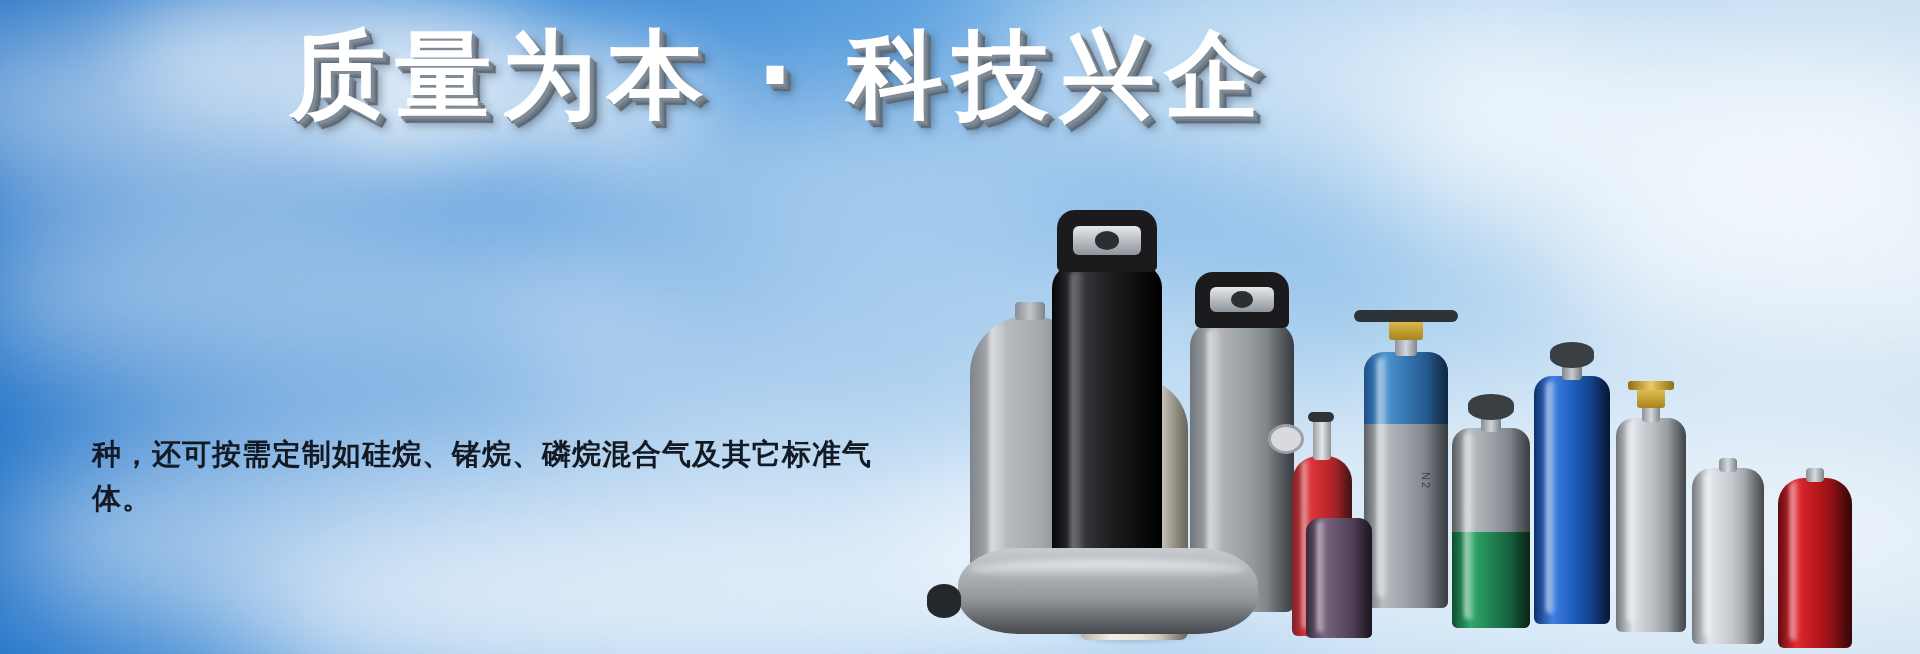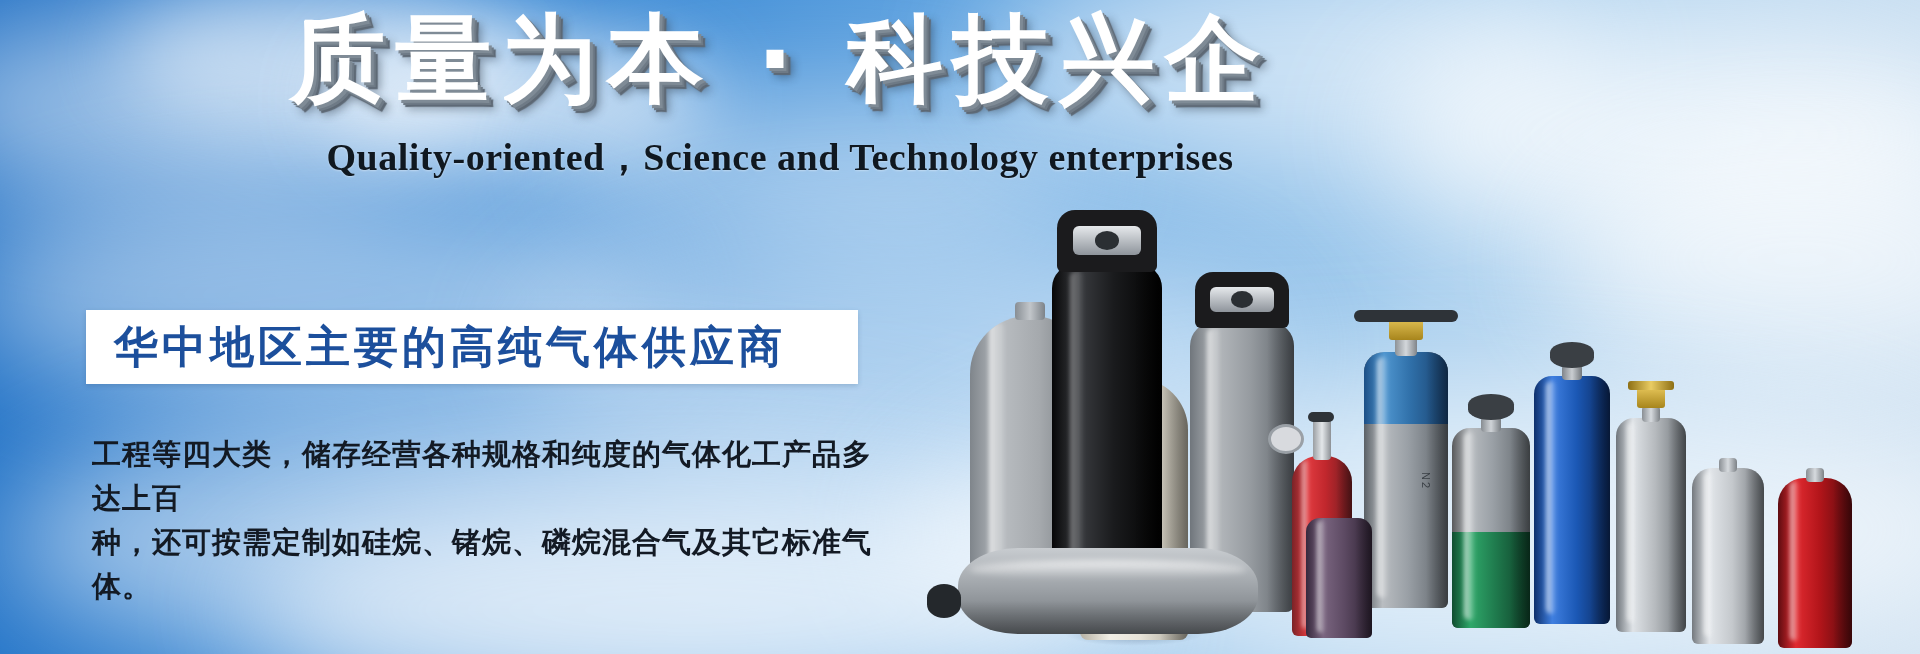--- a/index.html
+++ b/index.html
@@ -20,21 +20,21 @@
   .sky.left-dark{
     background:linear-gradient(105deg,#1f6fc4 0%, #2f81d1 22%, #64a6e1 48%, #a9cfee 72%, #d2e3f2 100%);
   }
   
   .cloud{position:absolute;border-radius:50%;background:#ffffff;filter:blur(26px);}
   .cloud.soft{filter:blur(40px);}
   .cloud.vsoft{filter:blur(58px);}
 
   
   .headline{
-    position:absolute;left:0;top:4px;width:1560px;text-align:center;
+    position:absolute;left:0;top:20px;width:1560px;text-align:center;
     font-family:"DejaVu Sans", sans-serif;
     font-weight:700;
     font-size:96px;
     line-height:110px;
     letter-spacing:10px;
     color:#ffffff;
     white-space:nowrap;
     text-shadow:
        3px 3px 0 #7f8b96,
        5px 5px 0 #6e7a86,
@@ -180,28 +180,23 @@
   <div class="cloud vsoft" style="left:980px;top:-40px;width:620px;height:210px;opacity:.55;"></div>
   <div class="cloud vsoft" style="left:1380px;top:20px;width:620px;height:230px;opacity:.70;"></div>
   <div class="cloud vsoft" style="left:1560px;top:150px;width:480px;height:220px;opacity:.60;"></div>
   <div class="cloud vsoft" style="left:-40px;top:190px;width:700px;height:210px;opacity:.50;"></div>
   <div class="cloud vsoft" style="left:520px;top:230px;width:760px;height:240px;opacity:.45;"></div>
   <div class="cloud vsoft" style="left:0px;top:400px;width:1100px;height:280px;opacity:.55;"></div>
   <div class="cloud vsoft" style="left:900px;top:380px;width:1100px;height:300px;opacity:.60;"></div>
   <div class="cloud vsoft" style="left:240px;top:500px;width:900px;height:220px;opacity:.60;"></div>
 
   <div class="headline">质量为本 · 科技兴企</div>
-  <div class="subhead">Quality-oriented，Science and Technology enterprises</div>
-
-  <div class="callout">
-    <div class="callout-text">华中地区主要的高纯气体供应商</div>
-  </div>
+
 
   <div class="para">
-    <div><span>工程等四大类，储存经营各种规格和纯度的气体化工产品多达上百</span></div>
     <div><span>种，还可按需定制如硅烷、锗烷、磷烷混合气及其它标准气体。</span></div>
   </div>
 
   <div class="cylinders">
 
     <div class="cyl" style="left:30px;bottom:38px;width:120px;height:300px;">
       <div class="ground-shadow" style="width:150px;height:26px;"></div>
       <div class="body-c" style="height:300px;background:linear-gradient(90deg,#7f858b,#b9bdc1 26%,#a5a9ad 58%,#6d7378);border-radius:58px 58px 8px 8px;">
         <div class="gloss"></div>
         <div class="shade"></div>

